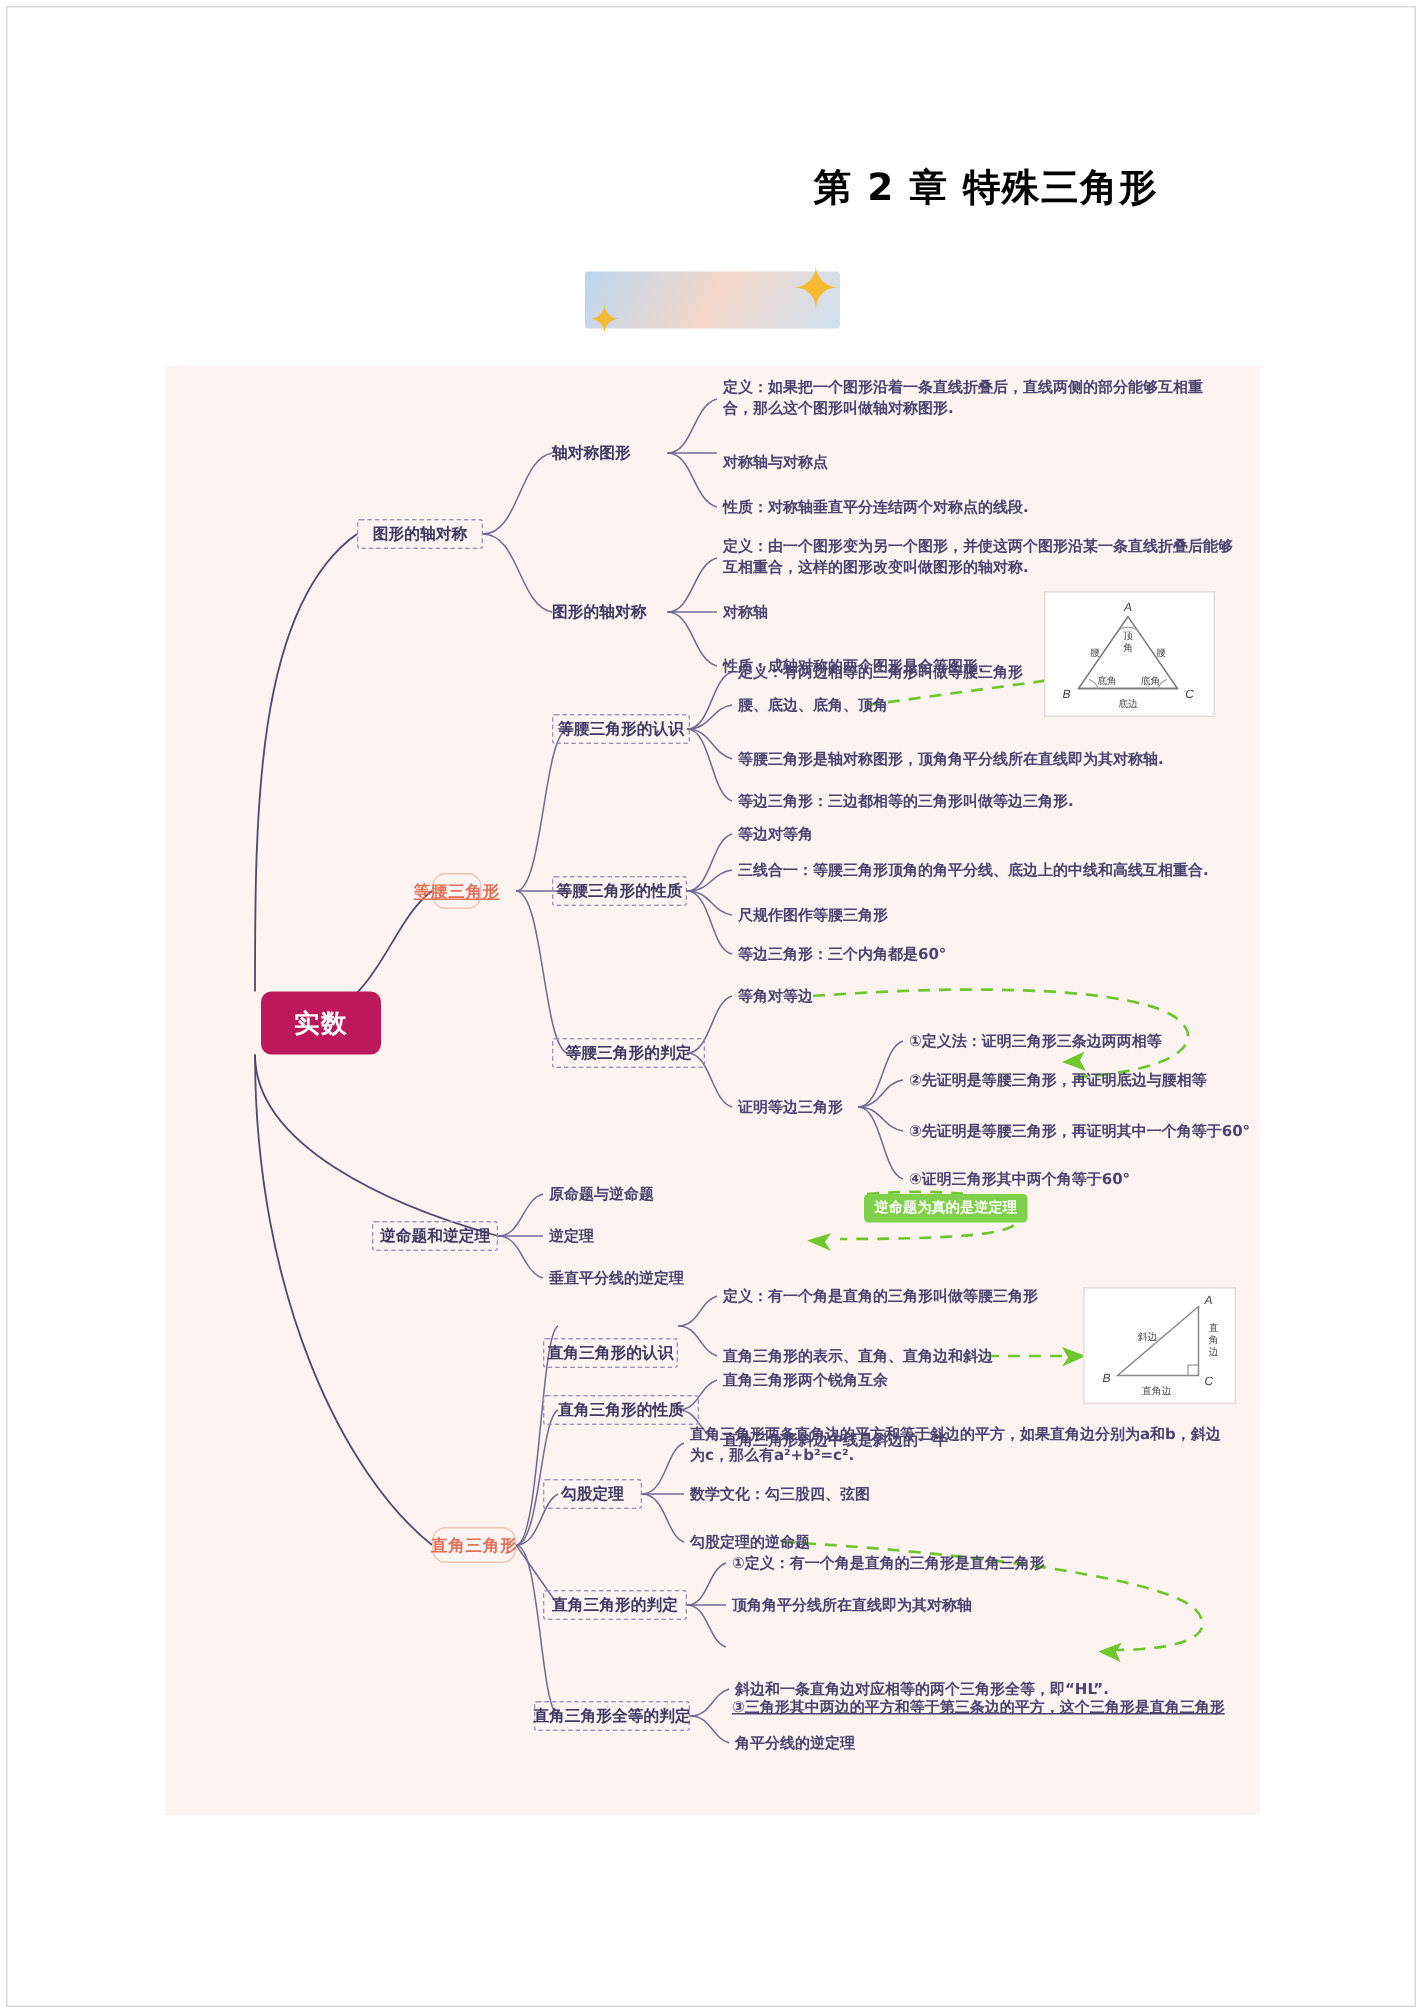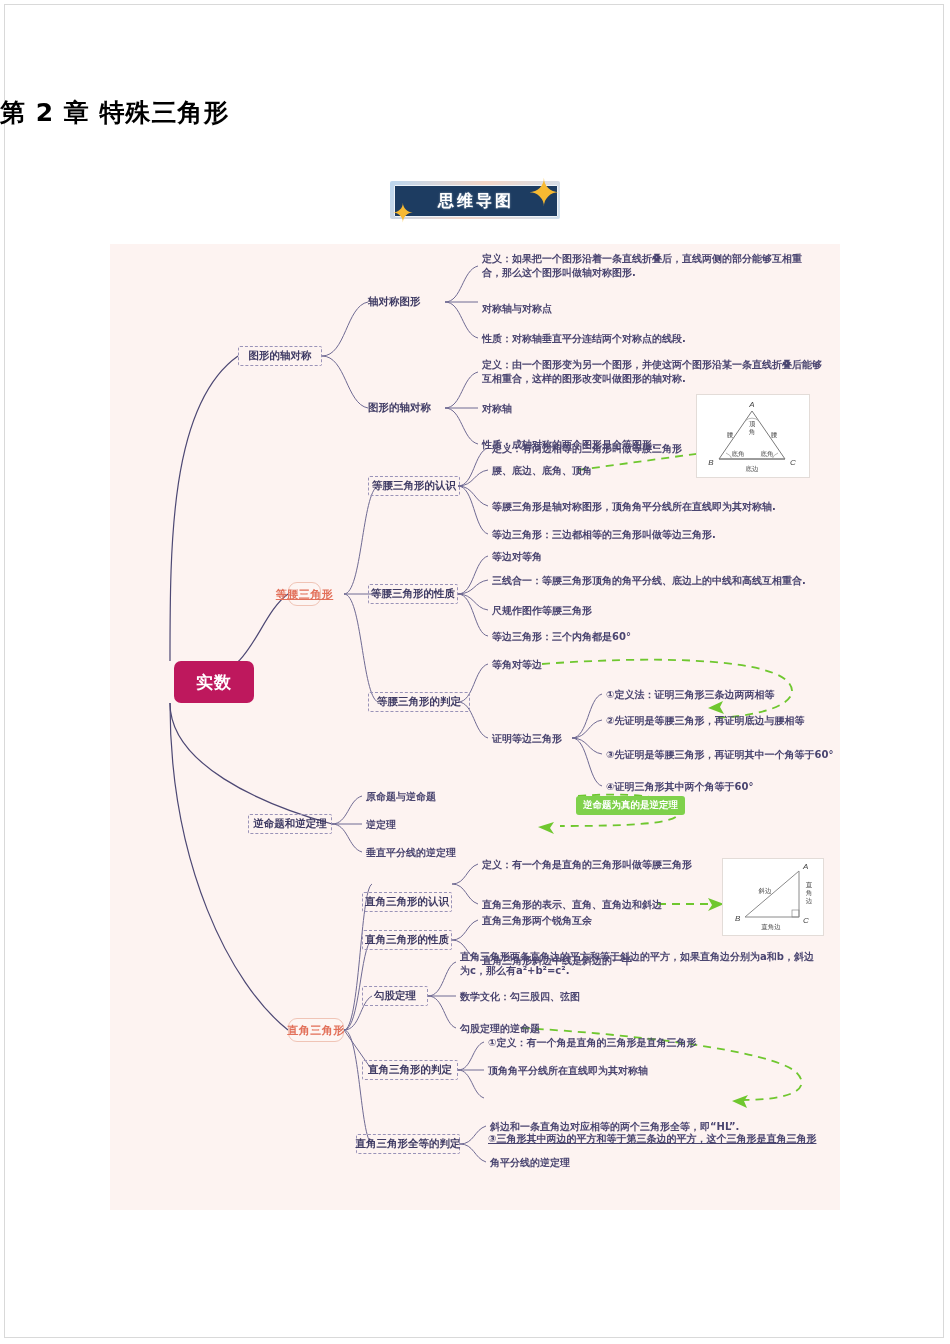--- a/index.html
+++ b/index.html
@@ -7,21 +7,21 @@
     width:950px;height:1344px;position:relative;overflow:hidden;
     font-family:"Liberation Sans","DejaVu Sans",sans-serif;
     color:#3b3b5c;
   }
   .page-frame{
     position:absolute;left:4px;top:4px;width:940px;height:1334px;
     border:1px solid #d9d9d9;box-sizing:border-box;background:#fff;
   }
   
   .doc-title{
-    position:absolute;left:0;top:96px;width:772px;text-align:left;
+    position:absolute;left:0;top:108px;width:772px;text-align:right;
     font-size:25px;font-weight:700;letter-spacing:1px;color:#000;
     font-family:"DejaVu Sans","Liberation Sans",sans-serif;
   }
   .badge-wrap{
     position:absolute;left:386px;top:178px;width:178px;height:44px;
   }
   .badge-outer{
     position:absolute;left:4px;top:3px;width:170px;height:38px;
     background:linear-gradient(120deg,#bcd7ef,#f3d6c8,#cfe0ef);
     border-radius:2px;
@@ -89,23 +89,20 @@
 </style>
 </head>
 <body>
 
 <div class="page-frame"></div>
 
 <div class="doc-title">第 2 章  特殊三角形</div>
 
 <div class="badge-wrap">
   <div class="badge-outer"></div>
-  <div class="badge-inner">
-    <span>思维导图</span>
-  </div>
   <div class="star star-a">✦</div>
   <div class="star star-b">✦</div>
 </div>
 
 <div class="map">
 
   <svg class="svg-layer" viewBox="0 0 730 966">
     <g fill="none" stroke="#4d4874" stroke-width="1.2">
 
       <path d="M60 417 C60 300 60 160 128 112"></path>
@@ -262,21 +259,21 @@
   <div class="node leaf one" style="left:256px;top:574px;">逆定理</div>
   <div class="node leaf one" style="left:256px;top:602px;">垂直平分线的逆定理</div>
   <div class="node callout" style="left:466px;top:552px;">逆命题为真的是逆定理</div>
 
   <div class="node l1" style="left:178px;top:774px;width:56px;">直角三角形</div>
 
   <div class="node l2" style="left:252px;top:648px;width:90px;">直角三角形的认识</div>
   <div class="node leaf one" style="left:372px;top:614px;">定义：有一个角是直角的三角形叫做等腰三角形</div>
   <div class="node leaf one" style="left:372px;top:654px;">直角三角形的表示、直角、直角边和斜边</div>
 
-  <div class="node l2" style="left:252px;top:686px;width:90px;">直角三角形的性质</div>
+  <div class="node l2" style="left:252px;top:686px;width:104px;">直角三角形的性质</div>
   <div class="node leaf one" style="left:372px;top:670px;">直角三角形两个锐角互余</div>
   <div class="node leaf one" style="left:372px;top:710px;">直角三角形斜边中线是斜边的一半</div>
 
   <div class="node l2" style="left:252px;top:742px;width:66px;">勾股定理</div>
   <div class="node leaf" style="left:350px;top:706px;width:360px;">直角三角形两条直角边的平方和等于斜边的平方，如果直角边分别为a和b，斜边为c，那么有a²+b²=c².</div>
   <div class="node leaf one" style="left:350px;top:746px;">数学文化：勾三股四、弦图</div>
   <div class="node leaf one" style="left:350px;top:778px;">勾股定理的逆命题</div>
 
   <div class="node l2" style="left:252px;top:816px;width:96px;">直角三角形的判定</div>
   <div class="node leaf one" style="left:378px;top:792px;">①定义：有一个角是直角的三角形是直角三角形</div>

